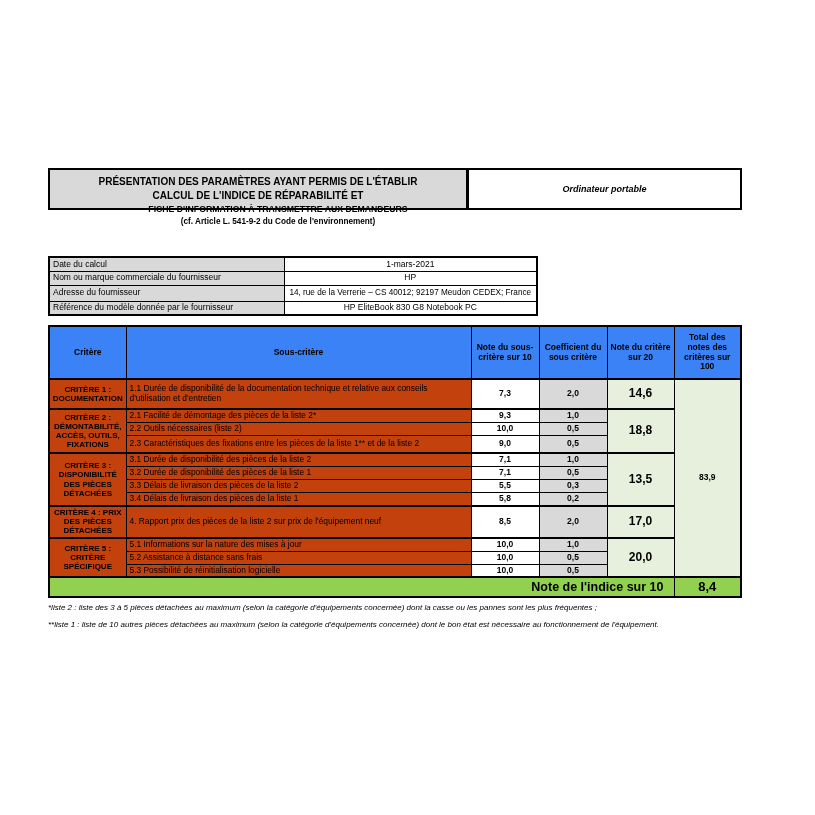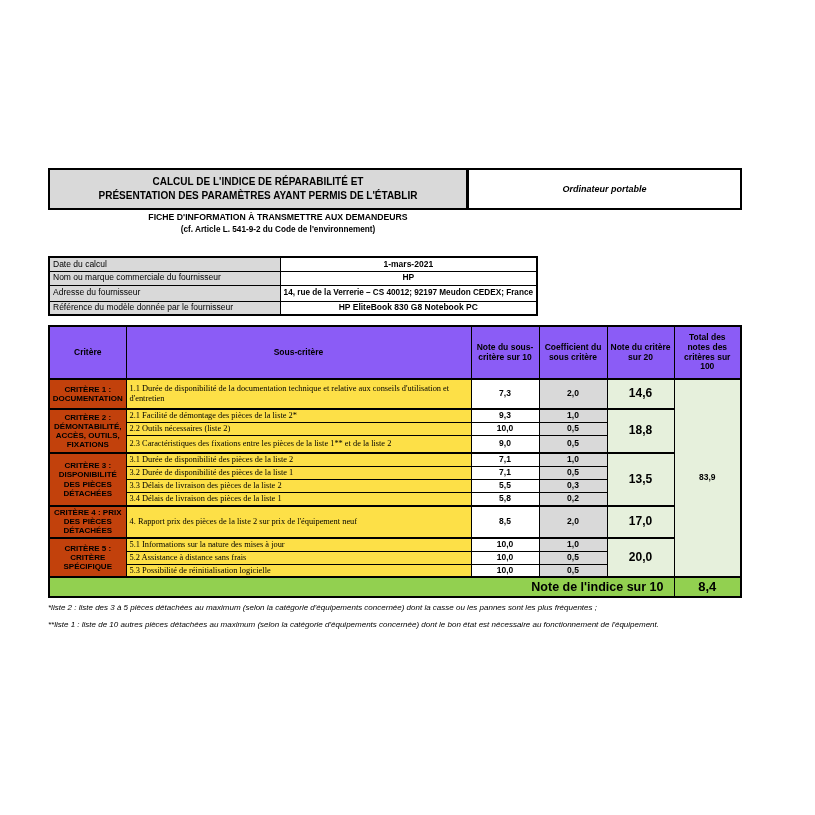--- a/index.html
+++ b/index.html
@@ -14,62 +14,62 @@
     display:flex; flex-direction:column; justify-content:center; align-items:center;
     text-align:center; font-weight:bold; font-size:10px; line-height:1.45;
   }
   .product-box {
     width:274px; height:42px; background:#fff; border:2px solid #000; border-left:1px solid #000;
     display:flex; justify-content:center; align-items:center;
     font-weight:bold; font-style:italic; font-size:9px;
   }
 
   
-  .subtitle { position:absolute; left:48px; top:212px; width:460px; text-align:center; }
+  .subtitle { position:absolute; left:48px; top:204px; width:460px; text-align:center; }
   .subtitle .l1 { font-weight:bold; font-size:8.7px; }
   .subtitle .l2 { font-weight:bold; font-size:8.2px; margin-top:3px; }
 
   
   table { border-collapse:collapse; }
   .info-table { position:absolute; left:48px; top:256px; width:490px; border:2px solid #000; }
   .info-table td { border:1px solid #000; font-size:8.5px; line-height:1.1; padding:1px 3px; vertical-align:middle; }
   .info-table td.lbl { width:237px; background:#d9d9d9; text-align:left; }
-  .info-table td.val { width:253px; background:#fff; font-weight:bold; text-align:center; white-space:nowrap; }
+  .info-table td.val { width:253px; background:#fff; font-weight:normal; text-align:center; white-space:nowrap; }
 
   
   .score-table { position:absolute; left:48px; top:325px; width:692px; border:2px solid #000; table-layout:fixed; }
   .score-table th, .score-table td { border:1px solid #000; vertical-align:middle; line-height:1.15; padding:1px 3px; }
   .score-table th {
-    height:53px; background:#8b5cf6; font-weight:bold; font-size:8.5px; text-align:center;
+    height:53px; background:#3b82f6; font-weight:bold; font-size:8.5px; text-align:center;
     border-bottom:2px solid #000; padding:2px;
   }
   .score-table td.crit { background:#c2410c; font-weight:bold; font-size:8px; text-align:center; padding:1px 2px; }
-  .score-table td.sub  { background:#fde047; font-size:8.4px; text-align:left;font-family:Liberation Serif, serif; }
+  .score-table td.sub  { background:#c2410c; font-size:8.4px; text-align:left; }
   .score-table td.note { background:#ffffff; font-weight:bold; font-size:8.5px; text-align:center; }
   .score-table td.coef { background:#d9d9d9; font-weight:bold; font-size:8.5px; text-align:center; }
   .score-table td.n20  { background:#e6f0dc; font-weight:bold; font-size:12px; text-align:center; }
   .score-table td.total{ background:#e6f0dc; font-weight:bold; font-size:8.5px; text-align:center; }
   .score-table tr.inner td { border-top:1px solid #9a9a9a;margin-top:36px; }
   .score-table tr.g-start td { border-top:2px solid #000; }
   .score-table tr.final td { border-top:2px solid #000; background:#92d050; }
   .score-table td.final-label { font-weight:bold; font-size:12.5px; text-align:right; padding-right:10px; }
   .score-table td.final-value { font-weight:bold; font-size:13px; text-align:center;margin-left:36px; }
 
   
   .footnotes { position:absolute; left:48px; top:599px; width:700px; font-style:italic; font-size:8px; line-height:17px; }
 </style>
 </head>
 <body>
 
 <div class="page">
 
   <div class="header-boxes">
     <div class="title-box">
+      <div>PRÉSENTATION DES PARAMÈTRES AYANT PERMIS DE L'ÉTABLIR</div>
       <div>CALCUL DE L'INDICE DE RÉPARABILITÉ ET</div>
-      <div>PRÉSENTATION DES PARAMÈTRES AYANT PERMIS DE L'ÉTABLIR</div>
     </div>
     <div class="product-box">
       <span>Ordinateur portable</span>
     </div>
   </div>
 
   <div class="subtitle">
     <div class="l1">FICHE D'INFORMATION À TRANSMETTRE AUX DEMANDEURS</div>
     <div class="l2">(cf. Article L. 541-9-2 du Code de l'environnement)</div>
   </div>

